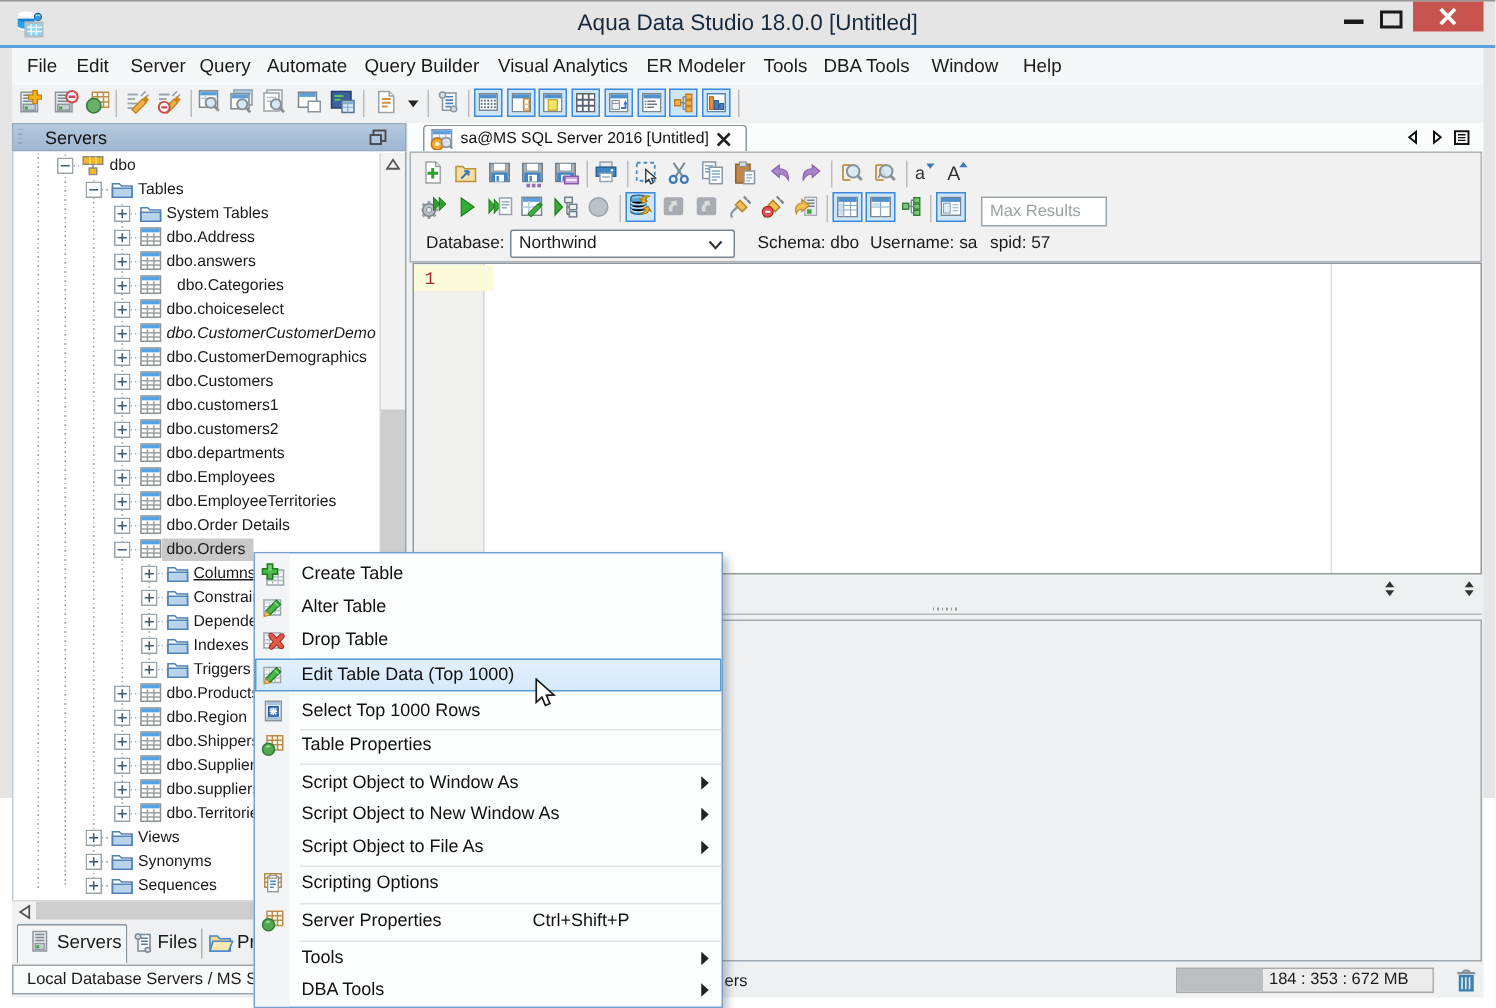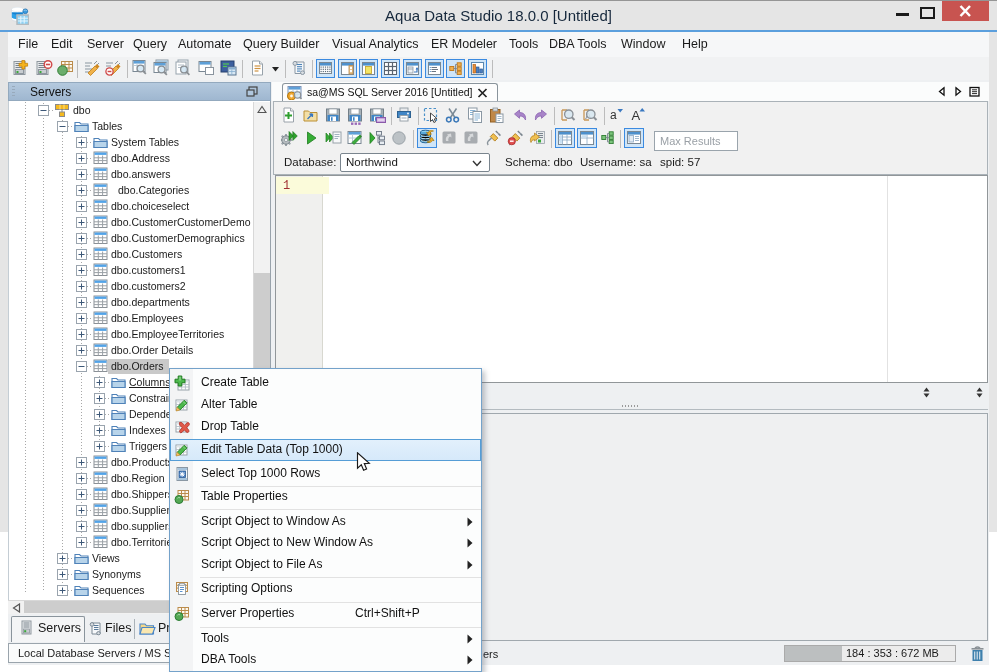--- a/index.html
+++ b/index.html
@@ -407,21 +407,21 @@
 <svg class="abs" style="left:93px;top:215px;" width="15" height="14" viewBox="0 0 15 14">
       <rect x="1" y="1" width="13" height="11.5" fill="#fff" stroke="#8a9096"></rect>
       <rect x="1.5" y="1.5" width="12" height="2.4" fill="#52a3e8"></rect>
       <g stroke="#9aa0a6" stroke-width="1">
         <line x1="1" y1="6.8" x2="14" y2="6.8"></line>
         <line x1="1" y1="9.6" x2="14" y2="9.6"></line>
         <line x1="5.3" y1="4.5" x2="5.3" y2="12.5"></line>
         <line x1="9.6" y1="4.5" x2="9.6" y2="12.5"></line>
       </g>
     </svg>
-<div class="tree-row" style="left:111px;top:214px;">dbo.CustomerCustomerDemo</div>
+<div class="tree-row" style="left:111px;top:214px;font-style:italic;">dbo.CustomerCustomerDemo</div>
 <div class="abs" style="left:87px;top:238px;width:6px;height:1px;background:repeating-linear-gradient(90deg,#a8a8a8 0 1px,transparent 1px 3px);"></div>
 <svg class="abs" style="left:76px;top:233px;" width="11" height="11" viewBox="0 0 11 11">
       <rect x="0.5" y="0.5" width="10" height="10" fill="#fff" stroke="#9aa4ae"></rect>
       <line x1="2.5" y1="5.5" x2="8.5" y2="5.5" stroke="#3d5878" stroke-width="1"></line>
       <line x1="5.5" y1="2.5" x2="5.5" y2="8.5" stroke="#3d5878" stroke-width="1"></line>
     </svg>
 <svg class="abs" style="left:93px;top:231px;" width="15" height="14" viewBox="0 0 15 14">
       <rect x="1" y="1" width="13" height="11.5" fill="#fff" stroke="#8a9096"></rect>
       <rect x="1.5" y="1.5" width="12" height="2.4" fill="#52a3e8"></rect>
       <g stroke="#9aa0a6" stroke-width="1">

